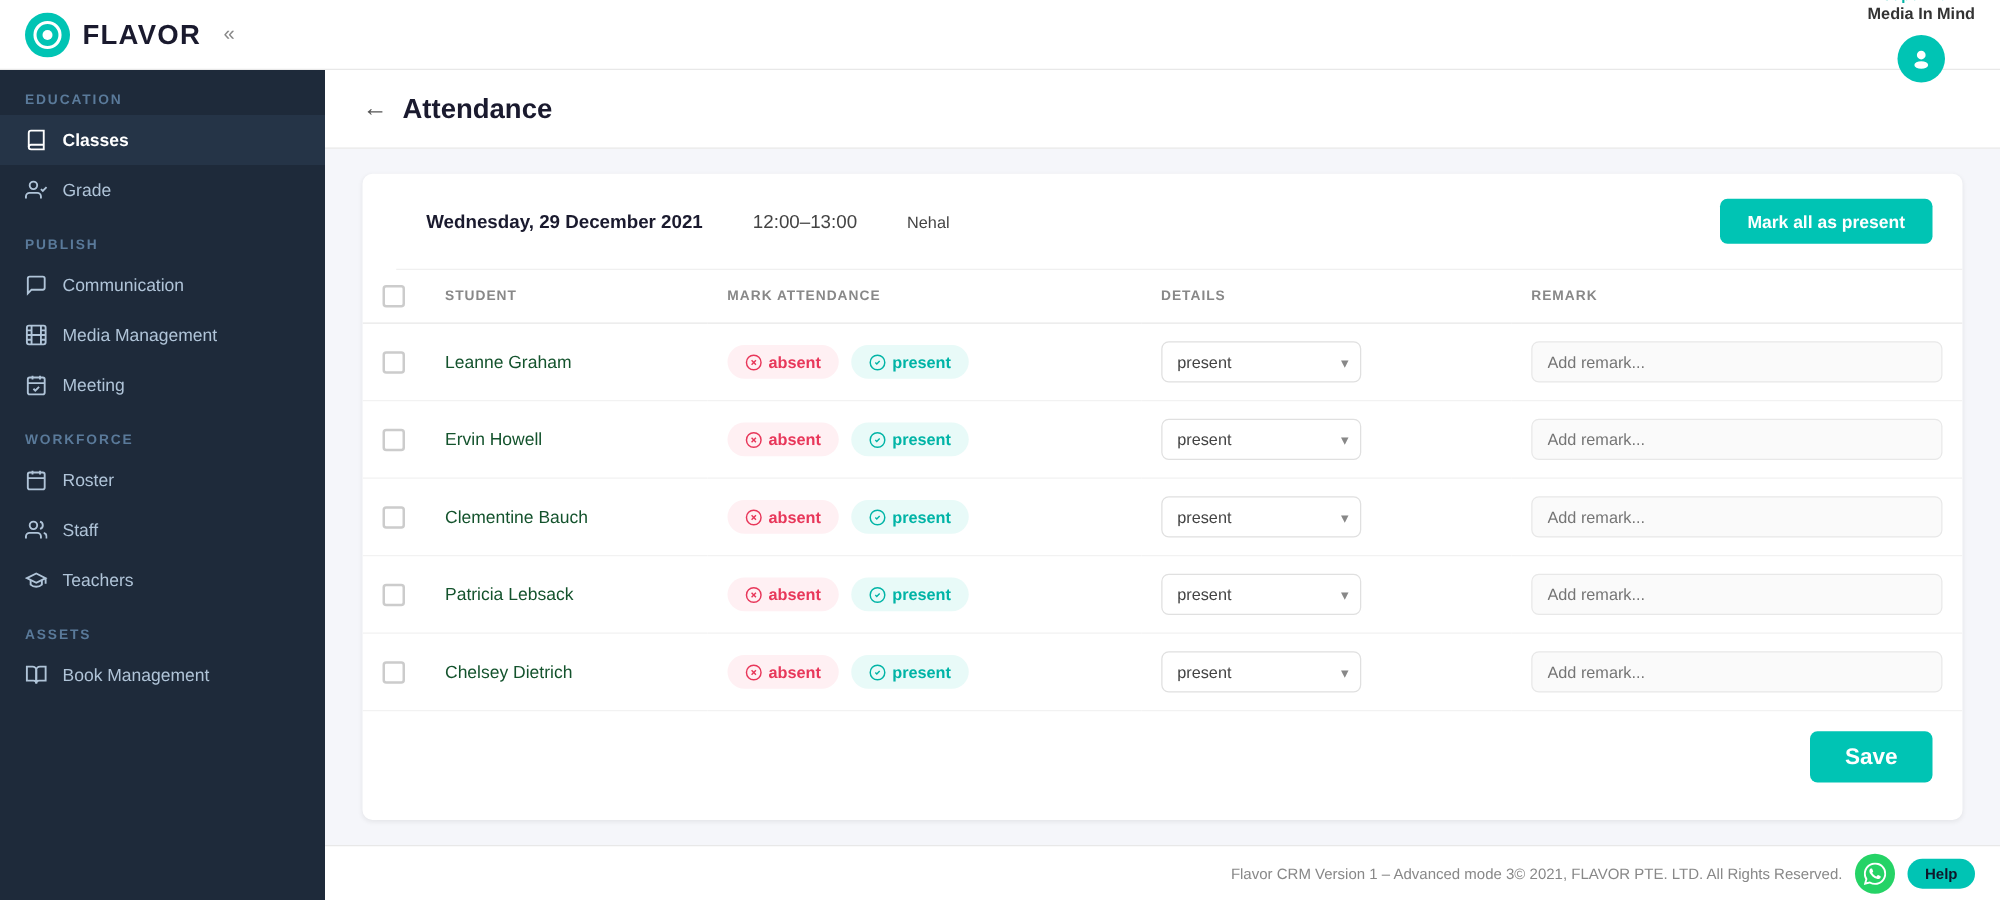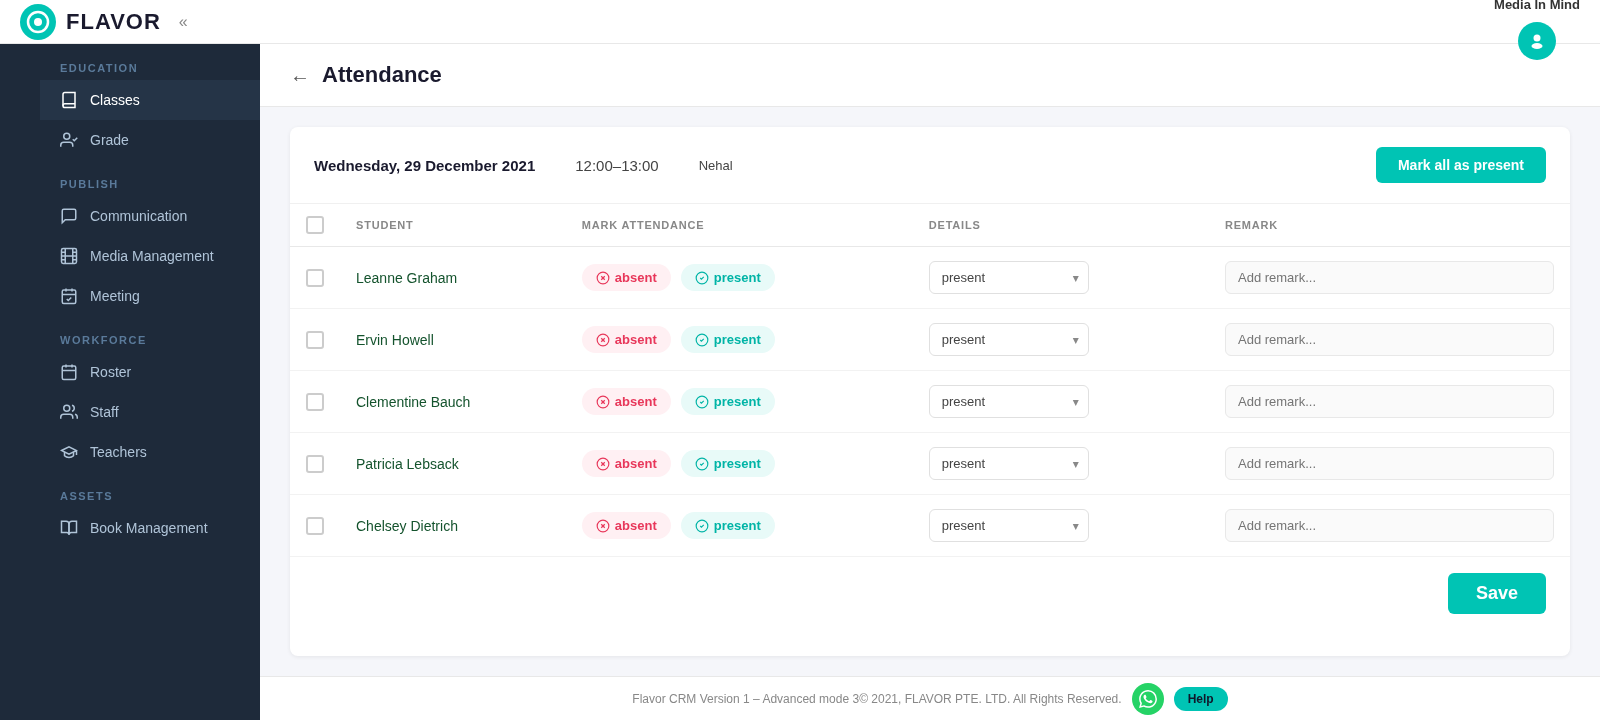--- a/index.html
+++ b/index.html
@@ -1,20 +1,20 @@
 <!DOCTYPE html>
 <html><head>
   <meta charset="utf-8">
   <style>
     * { box-sizing: border-box; margin: 0; padding: 0; }
     body { font-family: 'Segoe UI', Arial, sans-serif; background: #f5f6fa; display: flex; flex-direction: column; height: 720px; overflow: hidden; }
 
     
     .top-header {
-      height: 44px;
+      height: 56px;
       background: #fff;
       border-bottom: 1px solid #e8e8e8;
       display: flex;
       align-items: center;
       justify-content: space-between;
       padding: 0 20px;
       flex-shrink: 0;
       z-index: 10;
     }
     .logo-area {
@@ -65,21 +65,20 @@
     }
 
     
     .sidebar {
       width: 260px;
       background: #1e2a3a;
       flex-shrink: 0;
       overflow-y: auto;
       display: flex;
       flex-direction: column;
-      padding-left: 40px;
     }
     .sidebar-section-label {
       color: #5a7a9a;
       font-size: 11px;
       font-weight: 700;
       letter-spacing: 1.5px;
       padding: 18px 20px 6px 20px;
       text-transform: uppercase;
     }
     .sidebar-item {
@@ -89,21 +88,21 @@
       padding: 11px 20px;
       color: #b0c4d8;
       cursor: pointer;
       font-size: 14px;
       font-weight: 500;
       transition: background 0.15s;
     }
     .sidebar-item.active {
       background: #253447;
       color: #fff;
-      font-weight: 400;
+      font-weight: 700;
     }
     .sidebar-icon {
       width: 18px;
       height: 18px;
       display: flex;
       align-items: center;
       justify-content: center;
       flex-shrink: 0;
     }
 
@@ -142,20 +141,21 @@
       overflow: hidden;
       flex: 1;
     }
 
     .attendance-info-bar {
       display: flex;
       align-items: center;
       padding: 20px 24px;
       border-bottom: 1px solid #f0f0f0;
       gap: 40px;
+      margin-left: 27px;
     }
     .info-date { font-size: 15px; font-weight: 700; color: #1a1a2e; }
     .info-time { font-size: 15px; color: #444; }
     .info-teacher { font-size: 13px; color: #444; }
     .mark-all-btn {
       margin-left: auto;
       background: #00c4b4;
       color: #fff;
       border: none;
       border-radius: 6px;
@@ -279,22 +279,22 @@
       cursor: pointer;
     }
 
     
     .footer {
       height: 44px;
       background: #fff;
       border-top: 1px solid #e8e8e8;
       display: flex;
       align-items: center;
-      justify-content: center;
-      padding: 0 36px;
+      justify-content: flex-end;
+      padding: 0 20px;
       flex-shrink: 0;
       font-size: 12px;
       color: #888;
     }
     .footer-right {
       display: flex;
       align-items: center;
       gap: 10px;
     }
     .whatsapp-btn {

